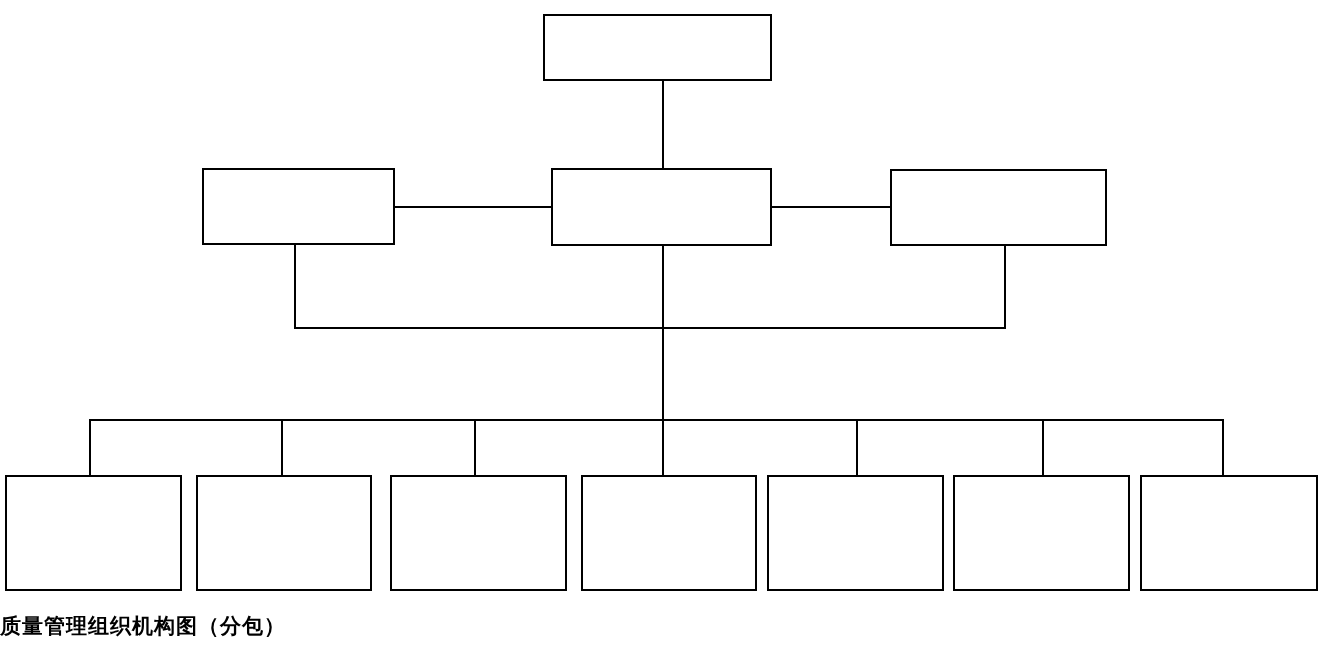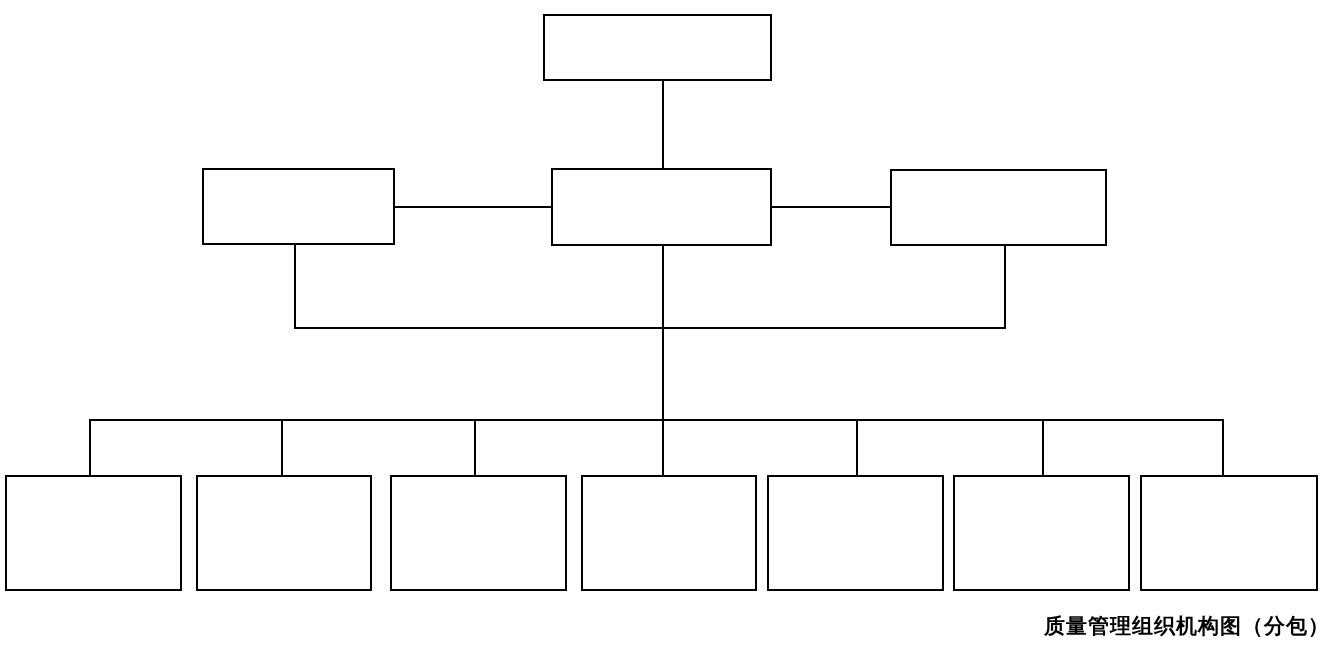--- a/index.html
+++ b/index.html
@@ -41,21 +41,21 @@
     background: #000000;
     z-index: 1;
   }
   .conn.h { height: 2px; }
   .conn.v { width: 2px; }
   
   #chart-caption {
     position: absolute;
     left: 0;
     right: 0;
-    text-align: right;
+    text-align: left;
     font-family: "Liberation Serif", "DejaVu Serif", serif;
     font-size: 21px;
     font-weight: bold;
     letter-spacing: 1px;
     color: #000000;
     z-index: 4;
   }
 </style>
 </head>
 <body>

